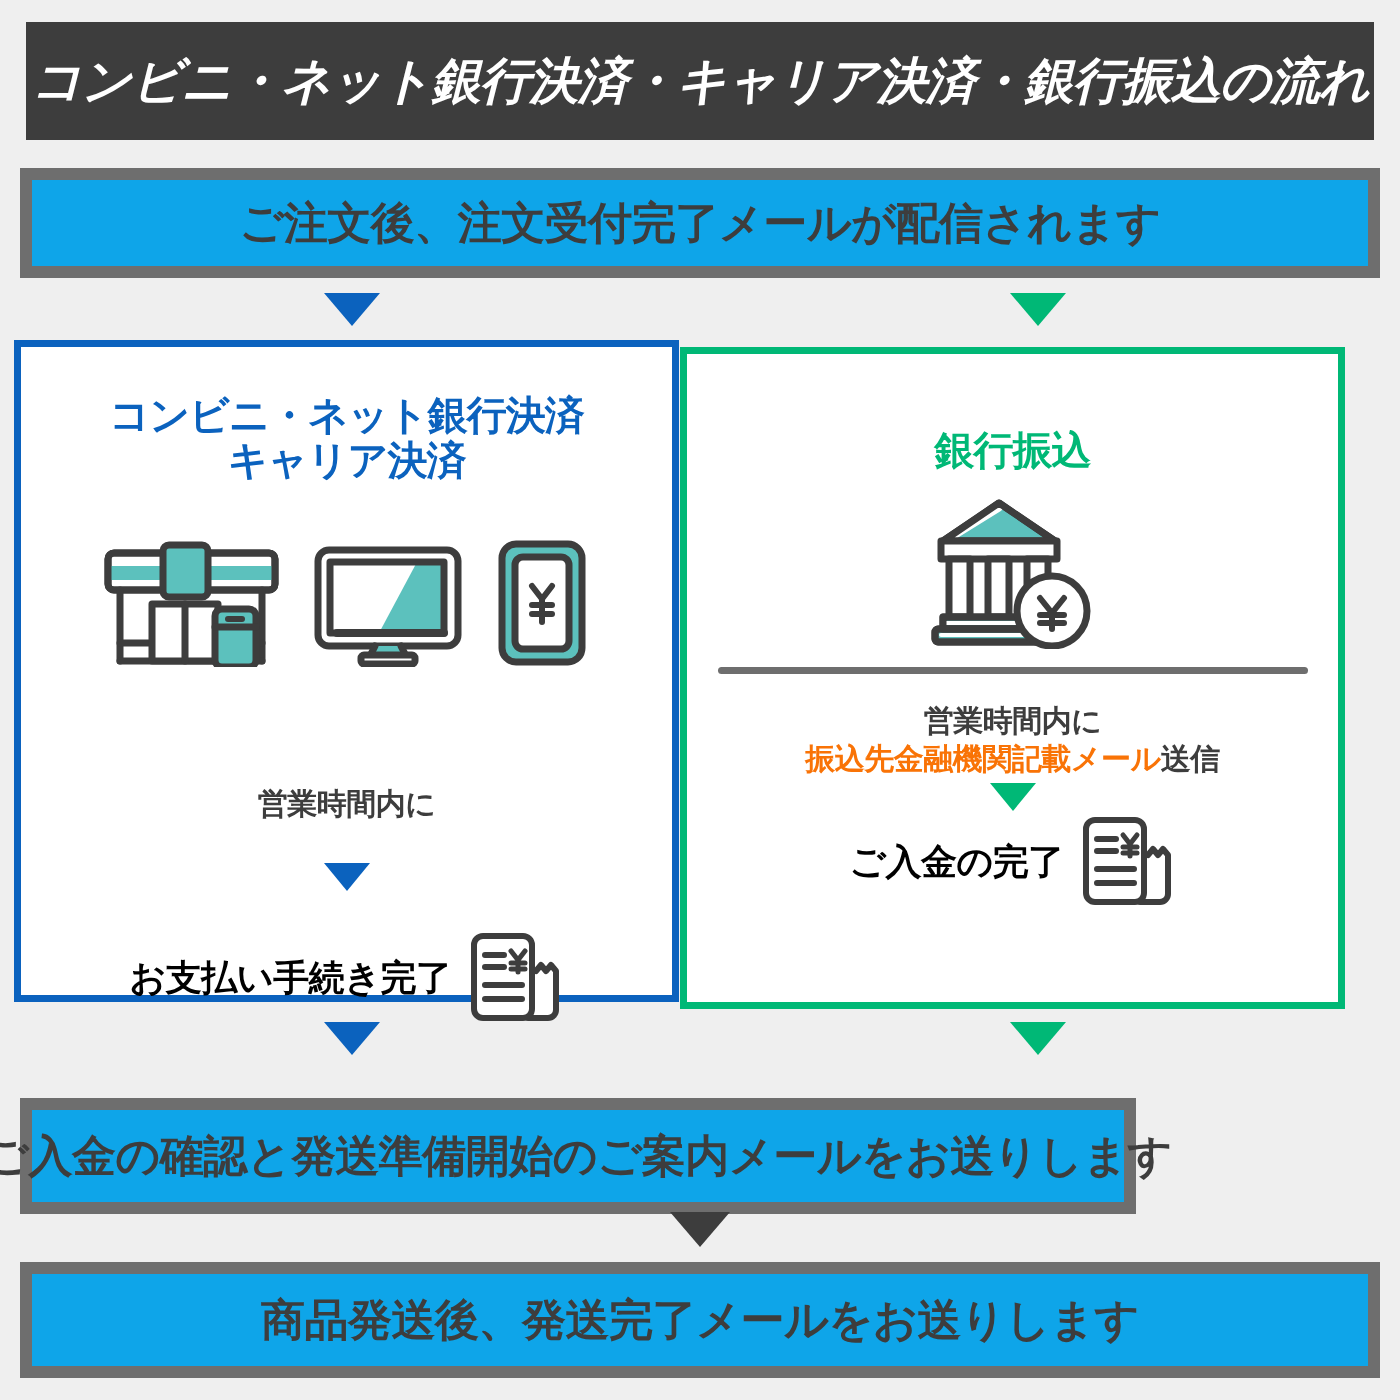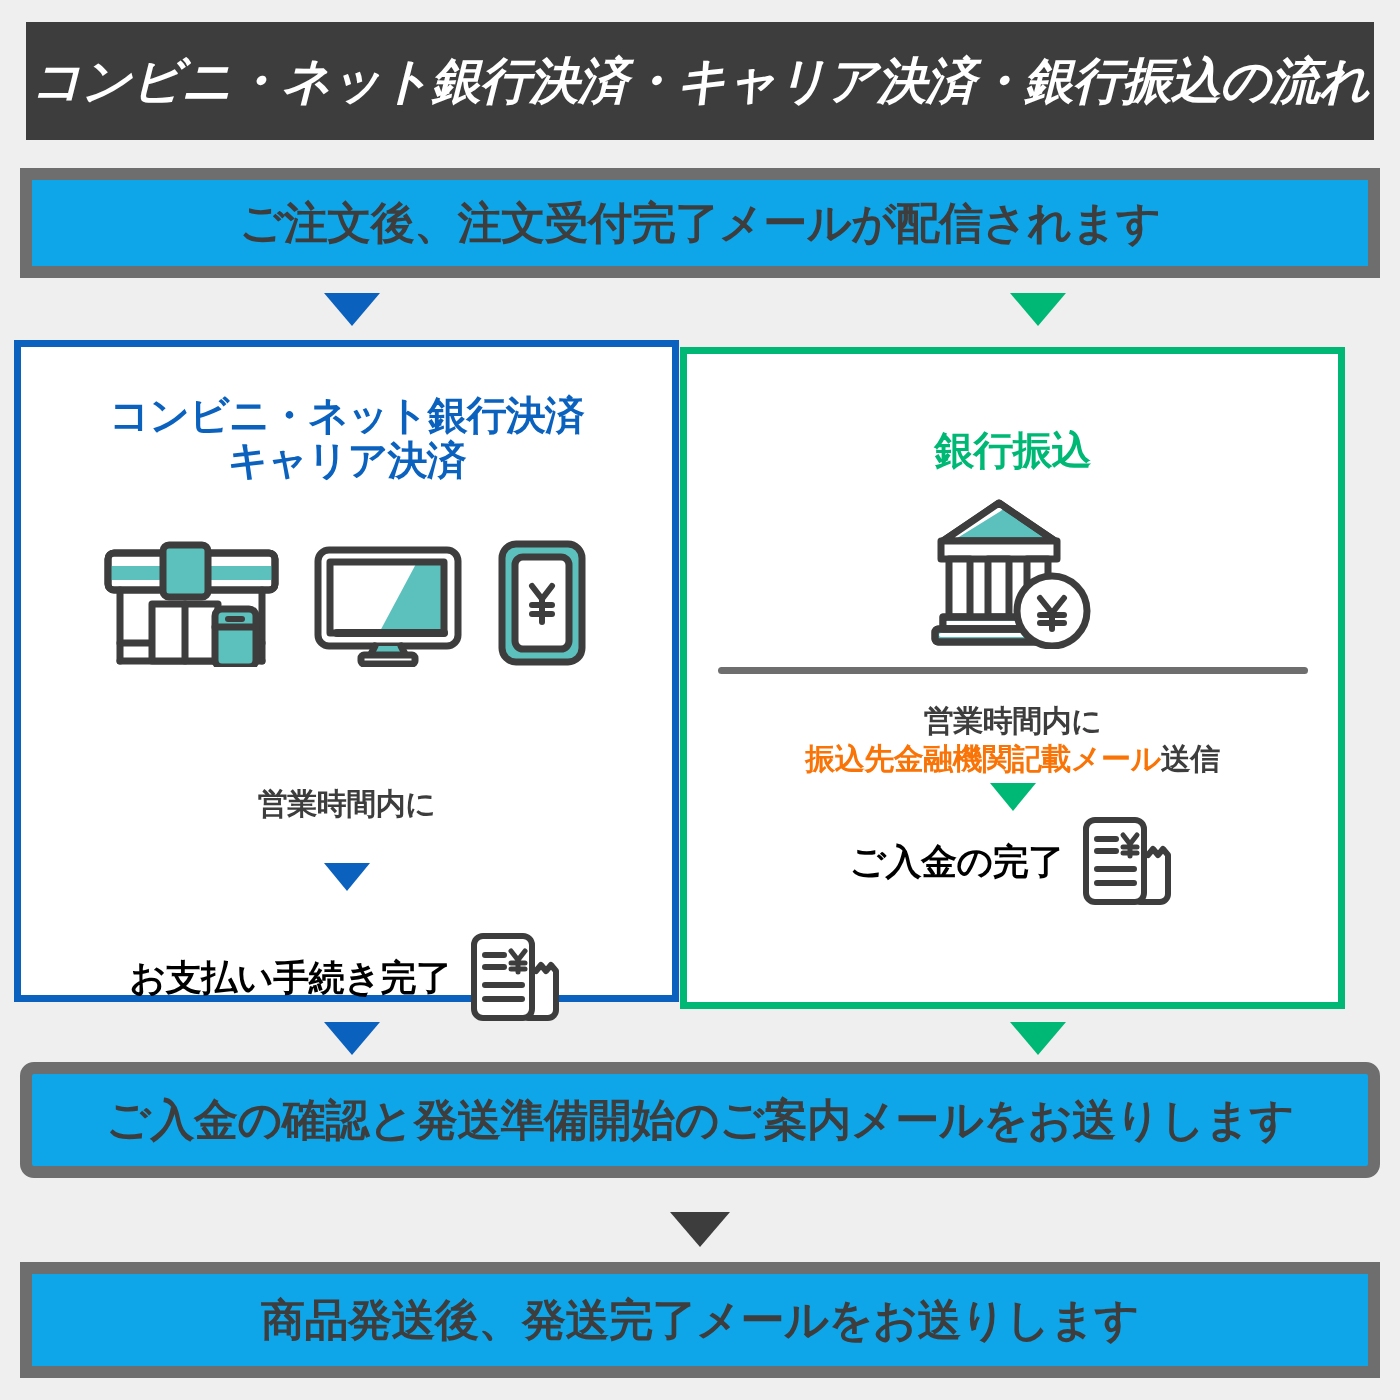--- a/index.html
+++ b/index.html
@@ -57,21 +57,21 @@
   .step-box .step-text {
     color: #3d3d3d;
     font-size: 44px;
     font-weight: 700;
     letter-spacing: -0.5px;
     white-space: nowrap;
     line-height: 1;
   }
 
   #box-order   { left: 20px;  top: 168px;  width: 1360px; height: 110px; }
-  #box-confirm { left: 20px;  top: 1062px; width: 1360px; height: 116px; border-radius: 14px; }
+  #box-confirm { left: 20px;  top: 1098px; width: 1116px; height: 116px; }
   #box-shipped { left: 20px;  top: 1262px; width: 1360px; height: 116px; }
 
   
   .tri {
     position: absolute;
     width: 0;
     height: 0;
     border-left-style: solid;
     border-right-style: solid;
     border-top-style: solid;

